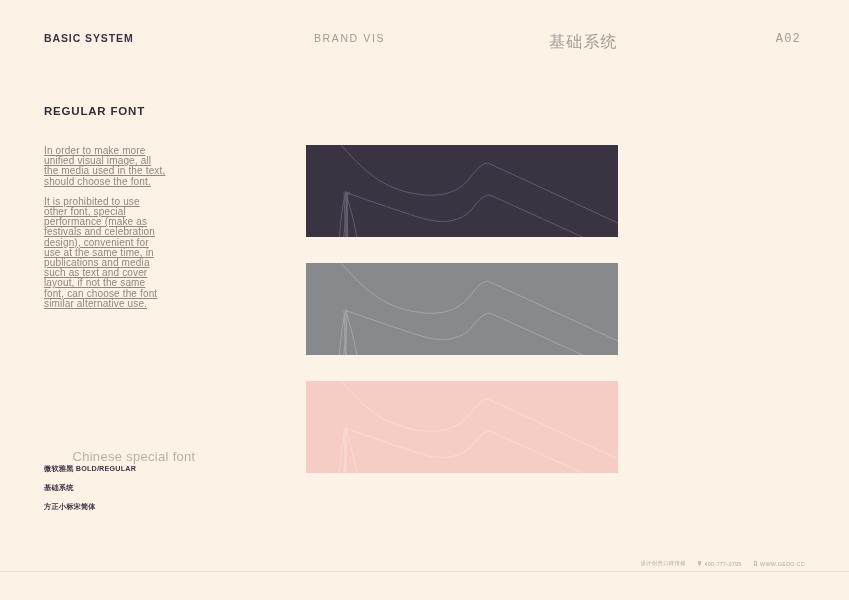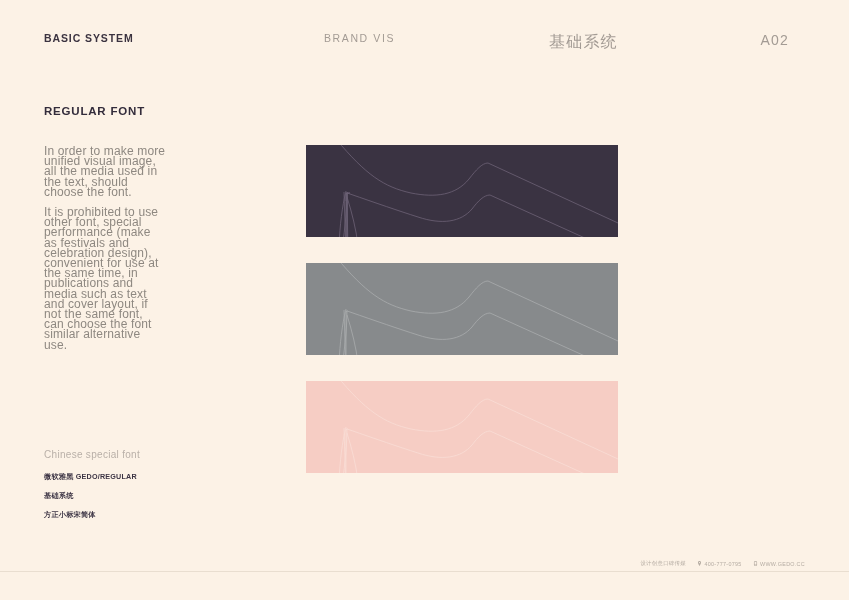--- a/index.html
+++ b/index.html
@@ -33,80 +33,82 @@
     left: 44px;
     top: 2px;
     font-size: 10.5px;
     font-weight: bold;
     letter-spacing: 0.9px;
     color: #3b3340;
     text-align: center;
   }
   .header-center {
     position: absolute;
-    left: 324px;
+    left: 314px;
     top: 2px;
     font-size: 10.5px;
     letter-spacing: 1.6px;
     color: #a39b94;
     font-weight: 400;
     text-align: right;
   }
   .header-cn {
     position: absolute;
     left: 549px;
     top: 2px;
     font-size: 16px;
     letter-spacing: 1.2px;
     color: #a39b94;
   }
   .header-right {
     position: absolute;
-    right: 60px;
-    top: 2px;
-    font-size: 14px;
+    right: 48px;
+    top: 2px;
+    font-size: 12px;
     letter-spacing: 1.2px;
     color: #a39b94;
+    font-family: Liberation Mono, monospace;
   }
 
   
   .section-title {
     position: absolute;
     left: 44px;
     top: 105px;
     font-size: 11.5px;
     font-weight: bold;
     letter-spacing: 0.8px;
     color: #332c3b;
   }
   .body-copy {
     position: absolute;
     left: 44px;
     top: 146px;
     width: 122px;
-    font-size: 12px;
+    font-size: 10px;
     line-height: 10.2px;
     color: #8e8881;
     letter-spacing: 0.15px;
+    text-decoration: underline;
   }
   .body-copy p {
     margin: 0 0 10px 0;
   }
 
   .font-list {
     position: absolute;
     left: 44px;
     top: 449px;
     width: 180px;
   }
   .font-list-label {
-    font-size: 10px;
+    font-size: 13px;
     color: #b9b0a8;
     letter-spacing: 0.3px;
-    margin-bottom: 12px;
+    text-align: center;
   }
   .font-item {
     font-size: 7.2px;
     font-weight: bold;
     color: #3c3444;
     letter-spacing: 0.2px;
     margin-bottom: 9px;
   }
 
   
@@ -175,21 +177,21 @@
 
   <div class="section-title">REGULAR FONT</div>
 
   <div class="body-copy">
     <p>In order to make more unified visual image, all the media used in the text, should choose the font.</p>
     <p>It is prohibited to use other font, special performance (make as festivals and celebration design), convenient for use at the same time, in publications and media such as text and cover layout, if not the same font, can choose the font similar alternative use.</p>
   </div>
 
   <div class="font-list">
     <div class="font-list-label">Chinese special font</div>
-    <div class="font-item">微软雅黑 GEDO/REGULAR</div>
+    <div class="font-item">微软雅黑 BOLD/REGULAR</div>
     <div class="font-item">基础系统</div>
     <div class="font-item">方正小标宋简体</div>
   </div>
 
   <div class="panel" id="panel-0">
     <svg viewBox="0 0 312 92" preserveAspectRatio="none">
       <rect class="p-bg" x="0" y="0" width="312" height="92" fill="#3a3342"></rect>
       <path class="p-ln" fill="none" stroke-width="0.8" d="M 30,-6 C 60,30 78,42 105,48 C 130,53 150,50 163,34 C 170,25 176,18 182,18" stroke="#6d6276"></path>
       <path class="p-ln" fill="none" stroke-width="0.8" d="M 182,18 L 312,78" stroke="#6d6276"></path>
       <path class="p-ln" fill="none" stroke-width="0.8" d="M 38,47 L 40,112" stroke="#6d6276"></path>

